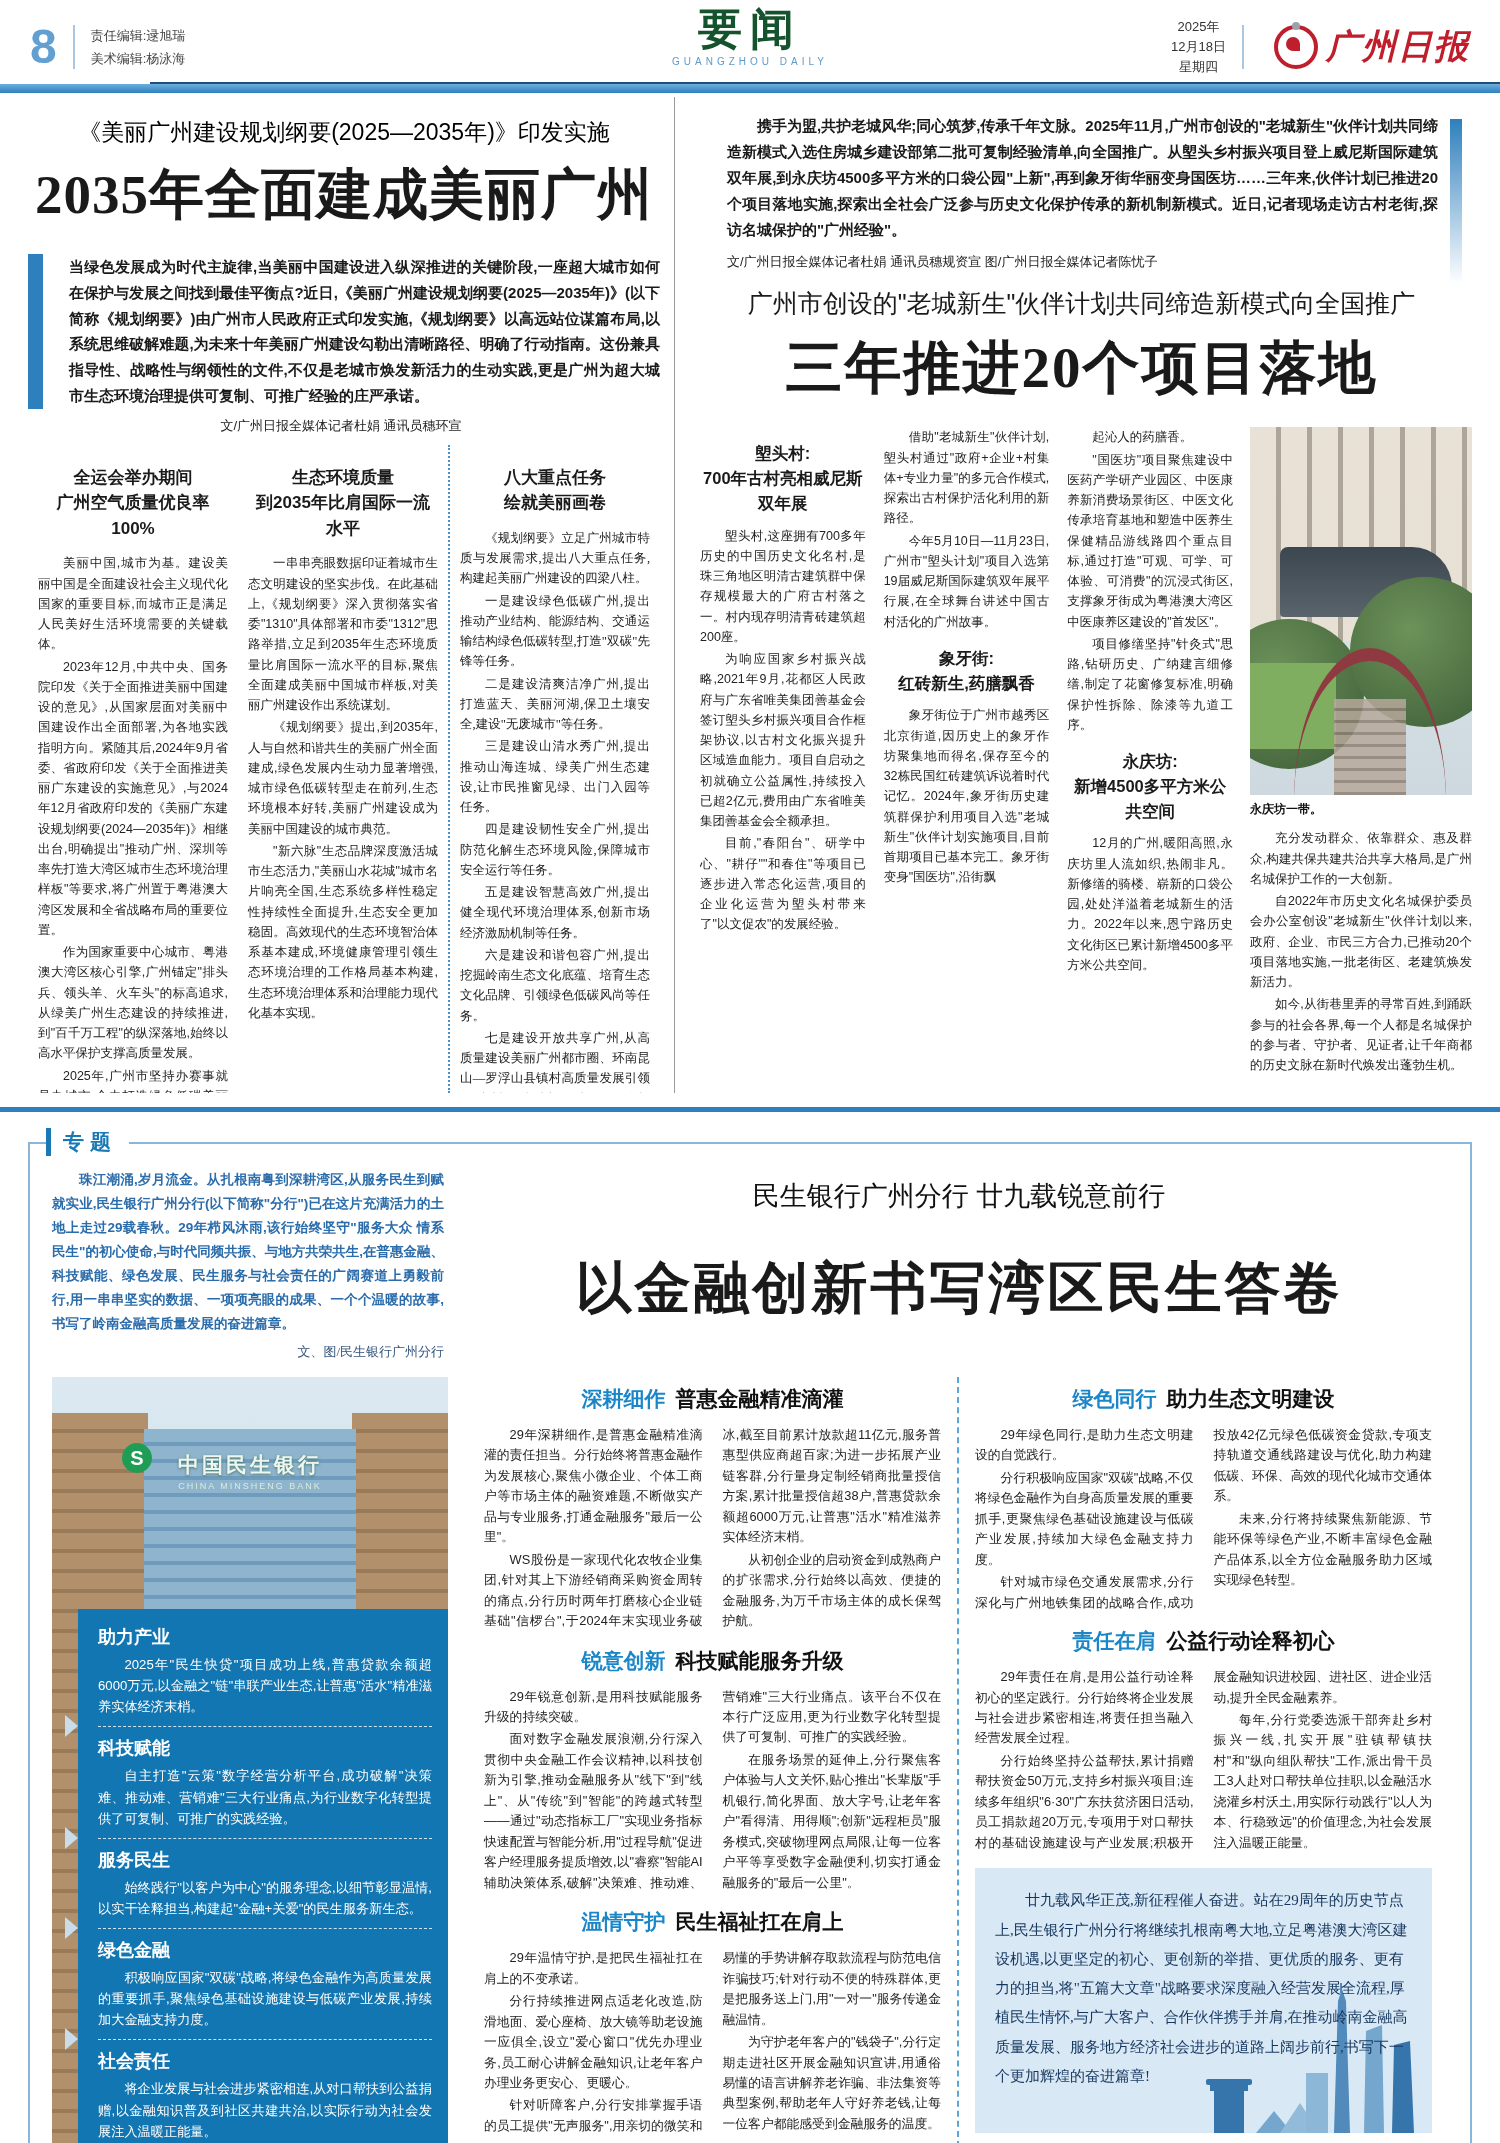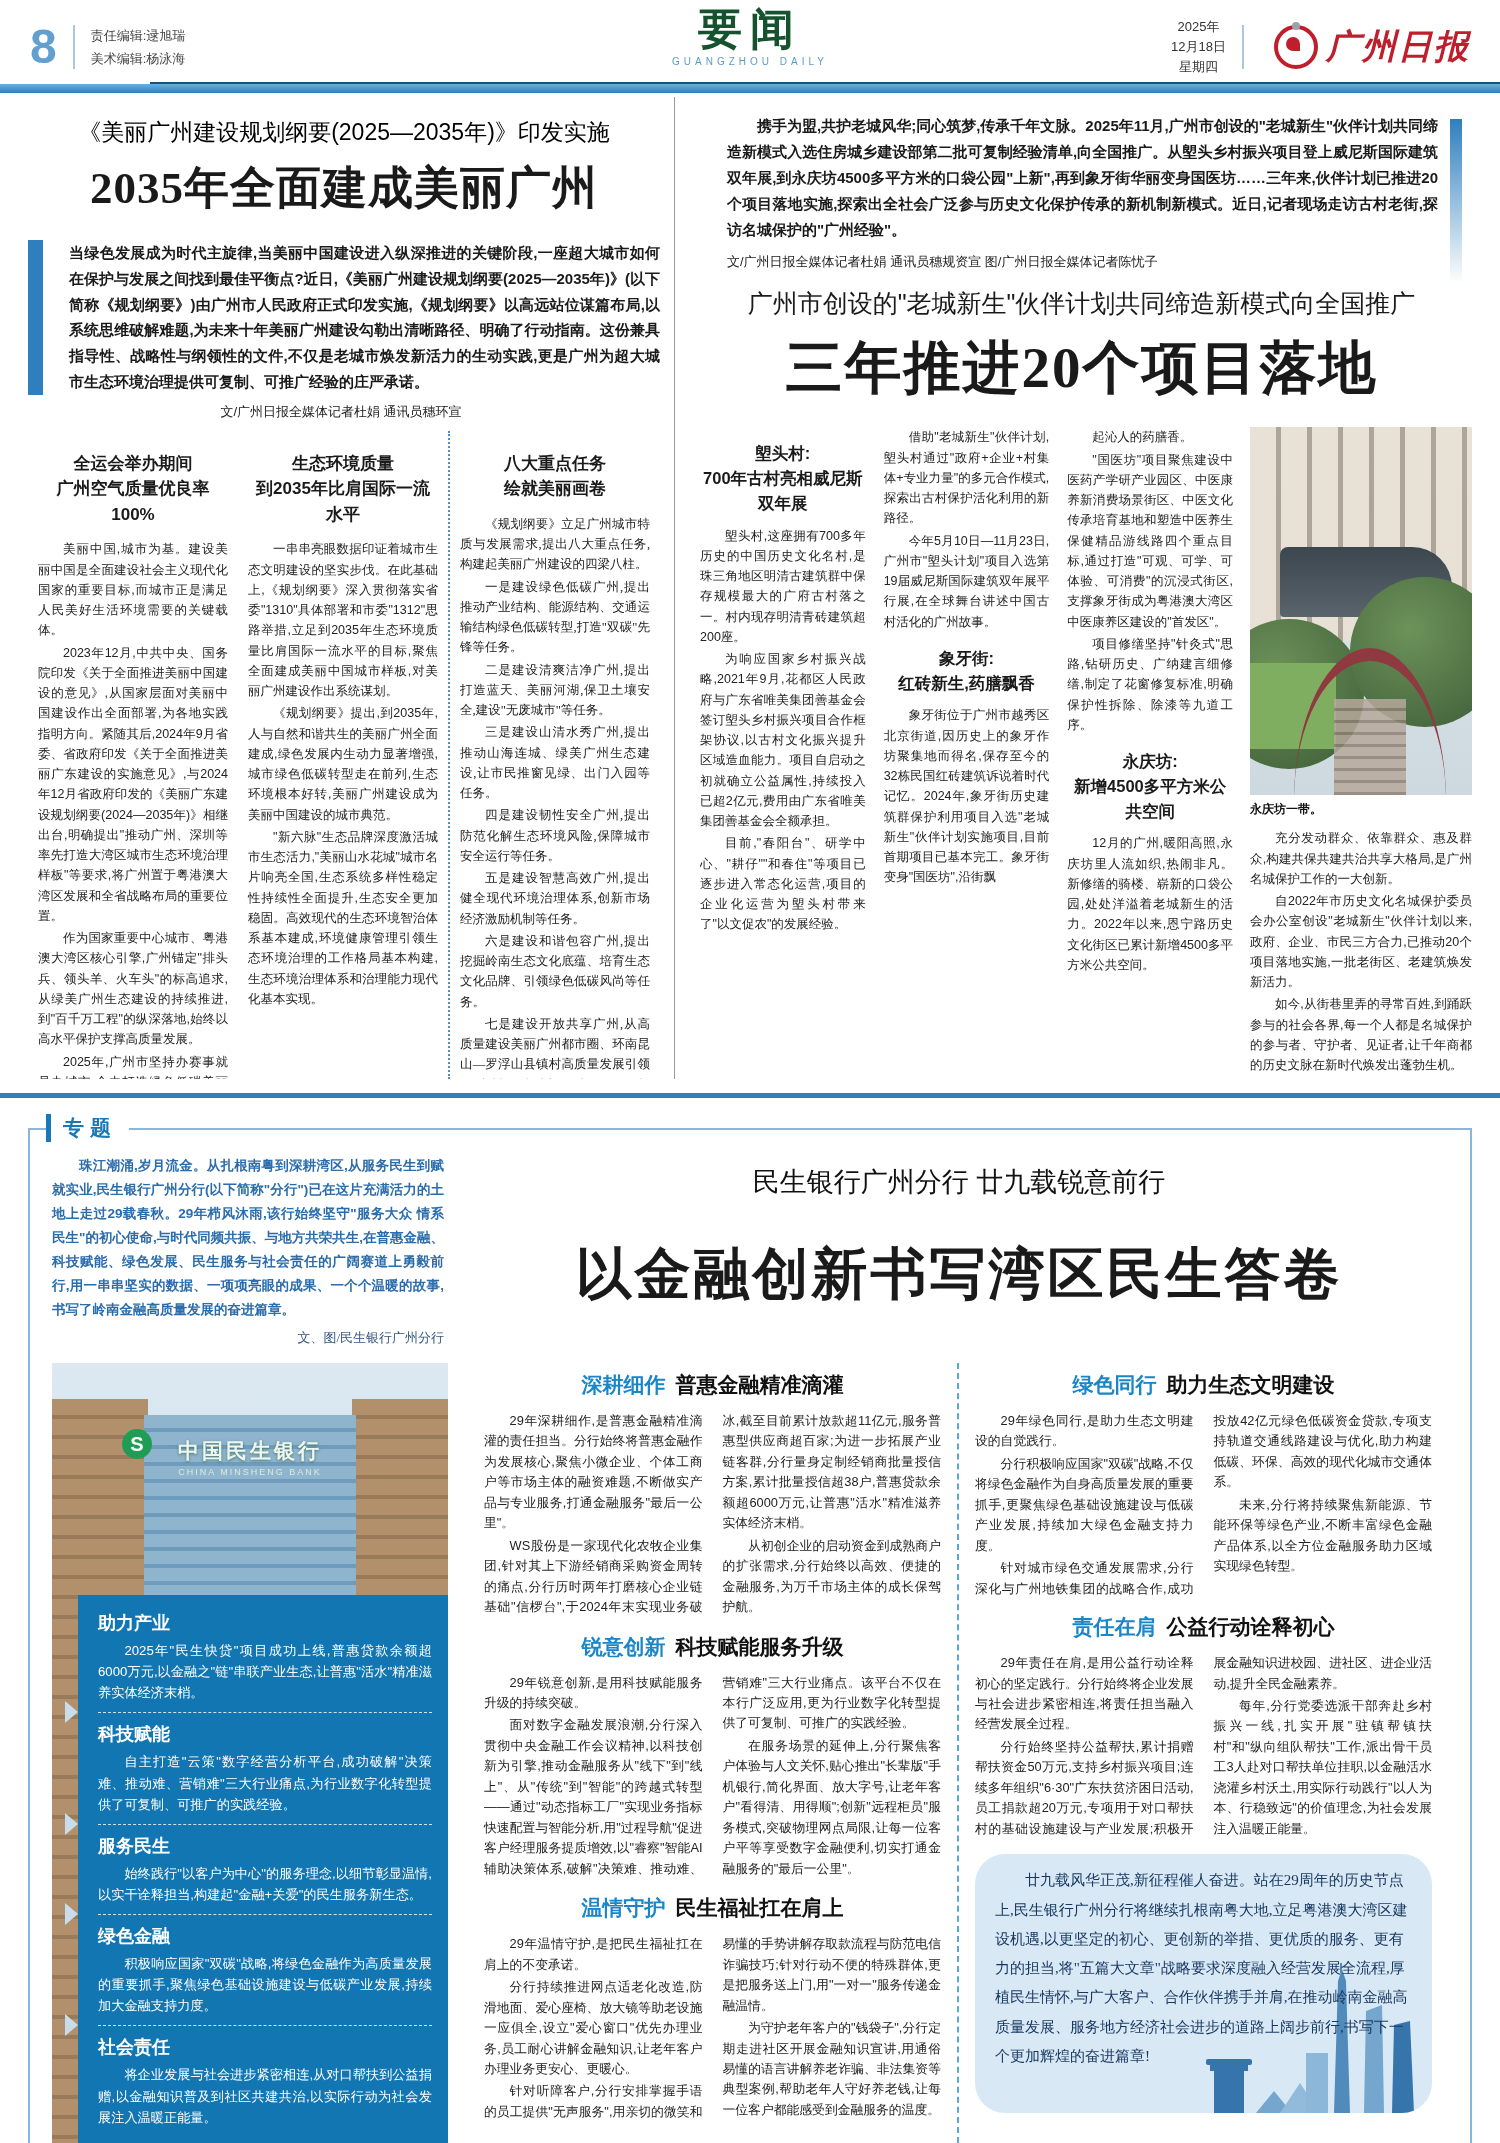--- a/index.html
+++ b/index.html
@@ -20,21 +20,21 @@
   .logo-circle{width:36px;height:36px;border:4px solid #bf1e2c;border-radius:50%;display:inline-block;position:relative;margin-right:8px;}
   .logo-circle::before{content:"";position:absolute;top:-7px;left:14px;width:8px;height:8px;border-radius:50%;background:#9aa3ab;}
   .logo-circle::after{content:"";position:absolute;top:8px;left:8px;width:14px;height:14px;border-radius:50% 50% 0 50%;background:#bf1e2c;}
   .brand-name{font-family:"Liberation Serif",serif;font-style:italic;font-weight:bold;font-size:34px;color:#bf1e2c;letter-spacing:2px;}
   .header-rule{border-top:2px solid #234e78;margin-left:150px;}
   .blue-bar{height:9px;background:linear-gradient(180deg,#6cb0dd,#2e7fbe);}
   
   .top{display:flex;padding:4px 28px 0;}
   .left-art{width:632px;flex:none;padding-right:14px;}
   .kicker{text-align:center;font-size:23px;color:#000;margin:20px 0 10px;}
-  .headline{text-align:center;font-family:"Liberation Serif",serif;font-size:45px;font-weight:900;letter-spacing:1px;margin:0 0 22px;}
+  .headline{text-align:center;font-family:"Liberation Serif",serif;font-size:55px;font-weight:900;letter-spacing:1px;margin:0 0 22px;}
   .intro{border-left:15px solid #2e7fbe;padding-left:26px;font-size:15px;font-weight:bold;line-height:1.72;text-align:justify;}
   .byline{text-align:center;font-size:13px;color:#222;margin:8px 6px 10px 0;}
   .cols{display:flex;height:648px;overflow:hidden;}
   .col{flex:1;padding:0 10px;overflow:hidden;}
   .col.dotted{border-left:2px dotted #4a90c8;}
   .sub-head{text-align:center;font-weight:bold;font-size:17px;line-height:1.5;margin:20px 0 12px;}
   .col p{font-size:12.5px;line-height:1.62;text-align:justify;margin:0 0 2px;text-indent:2em;color:#222;}
   .col.fang p{font-family:"Liberation Serif",serif;color:#1b1b1b;}
   
   .right-art{flex:1;border-left:1px solid #9a9a9a;padding-left:16px;}
@@ -89,22 +89,22 @@
   .sp-item.notched::before{content:"";position:absolute;left:-33px;top:-12px;
      border-top:11px solid transparent;border-bottom:11px solid transparent;border-left:13px solid #c9dcea;}
   .sp-right{flex:1;display:flex;}
   .sp-colm{flex:1;padding:0 16px;overflow:hidden;}
   .sp-colm + .sp-colm{border-left:2px dashed #5aa7d8;}
   .sp-sec{margin-bottom:14px;}
   .sp-sec-head{text-align:center;font-size:21px;font-weight:bold;margin:8px 0 12px;color:#111;}
   .sp-sec-head .tag{color:#1a86c8;margin-right:10px;}
   .sp-sec-body{column-count:2;column-gap:20px;}
   .sp-sec-body p{font-size:12.8px;line-height:1.6;text-align:justify;margin:0 0 2px;text-indent:2em;color:#222;}
-  .closing{background:#d9e8f5;padding:12px 20px 12px;font-family:"Liberation Serif",serif;font-size:15px;
-     line-height:1.95;color:#15375f;position:relative;margin-top:10px;min-height:235px;overflow:hidden;border-radius:30px;}
+  .closing{background:#d9e8f5;padding:18px 20px 12px;font-family:"Liberation Serif",serif;font-size:15px;
+     line-height:1.95;color:#15375f;position:relative;margin-top:10px;min-height:235px;overflow:hidden;}
   .closing p{margin:0;text-indent:2em;position:relative;z-index:2;}
   .skyline{position:absolute;right:6px;bottom:0;z-index:1;opacity:.95;}
 </style>
 </head>
 <body>
 
 <div class="page">
 
   <header>
     <div class="h-left">

